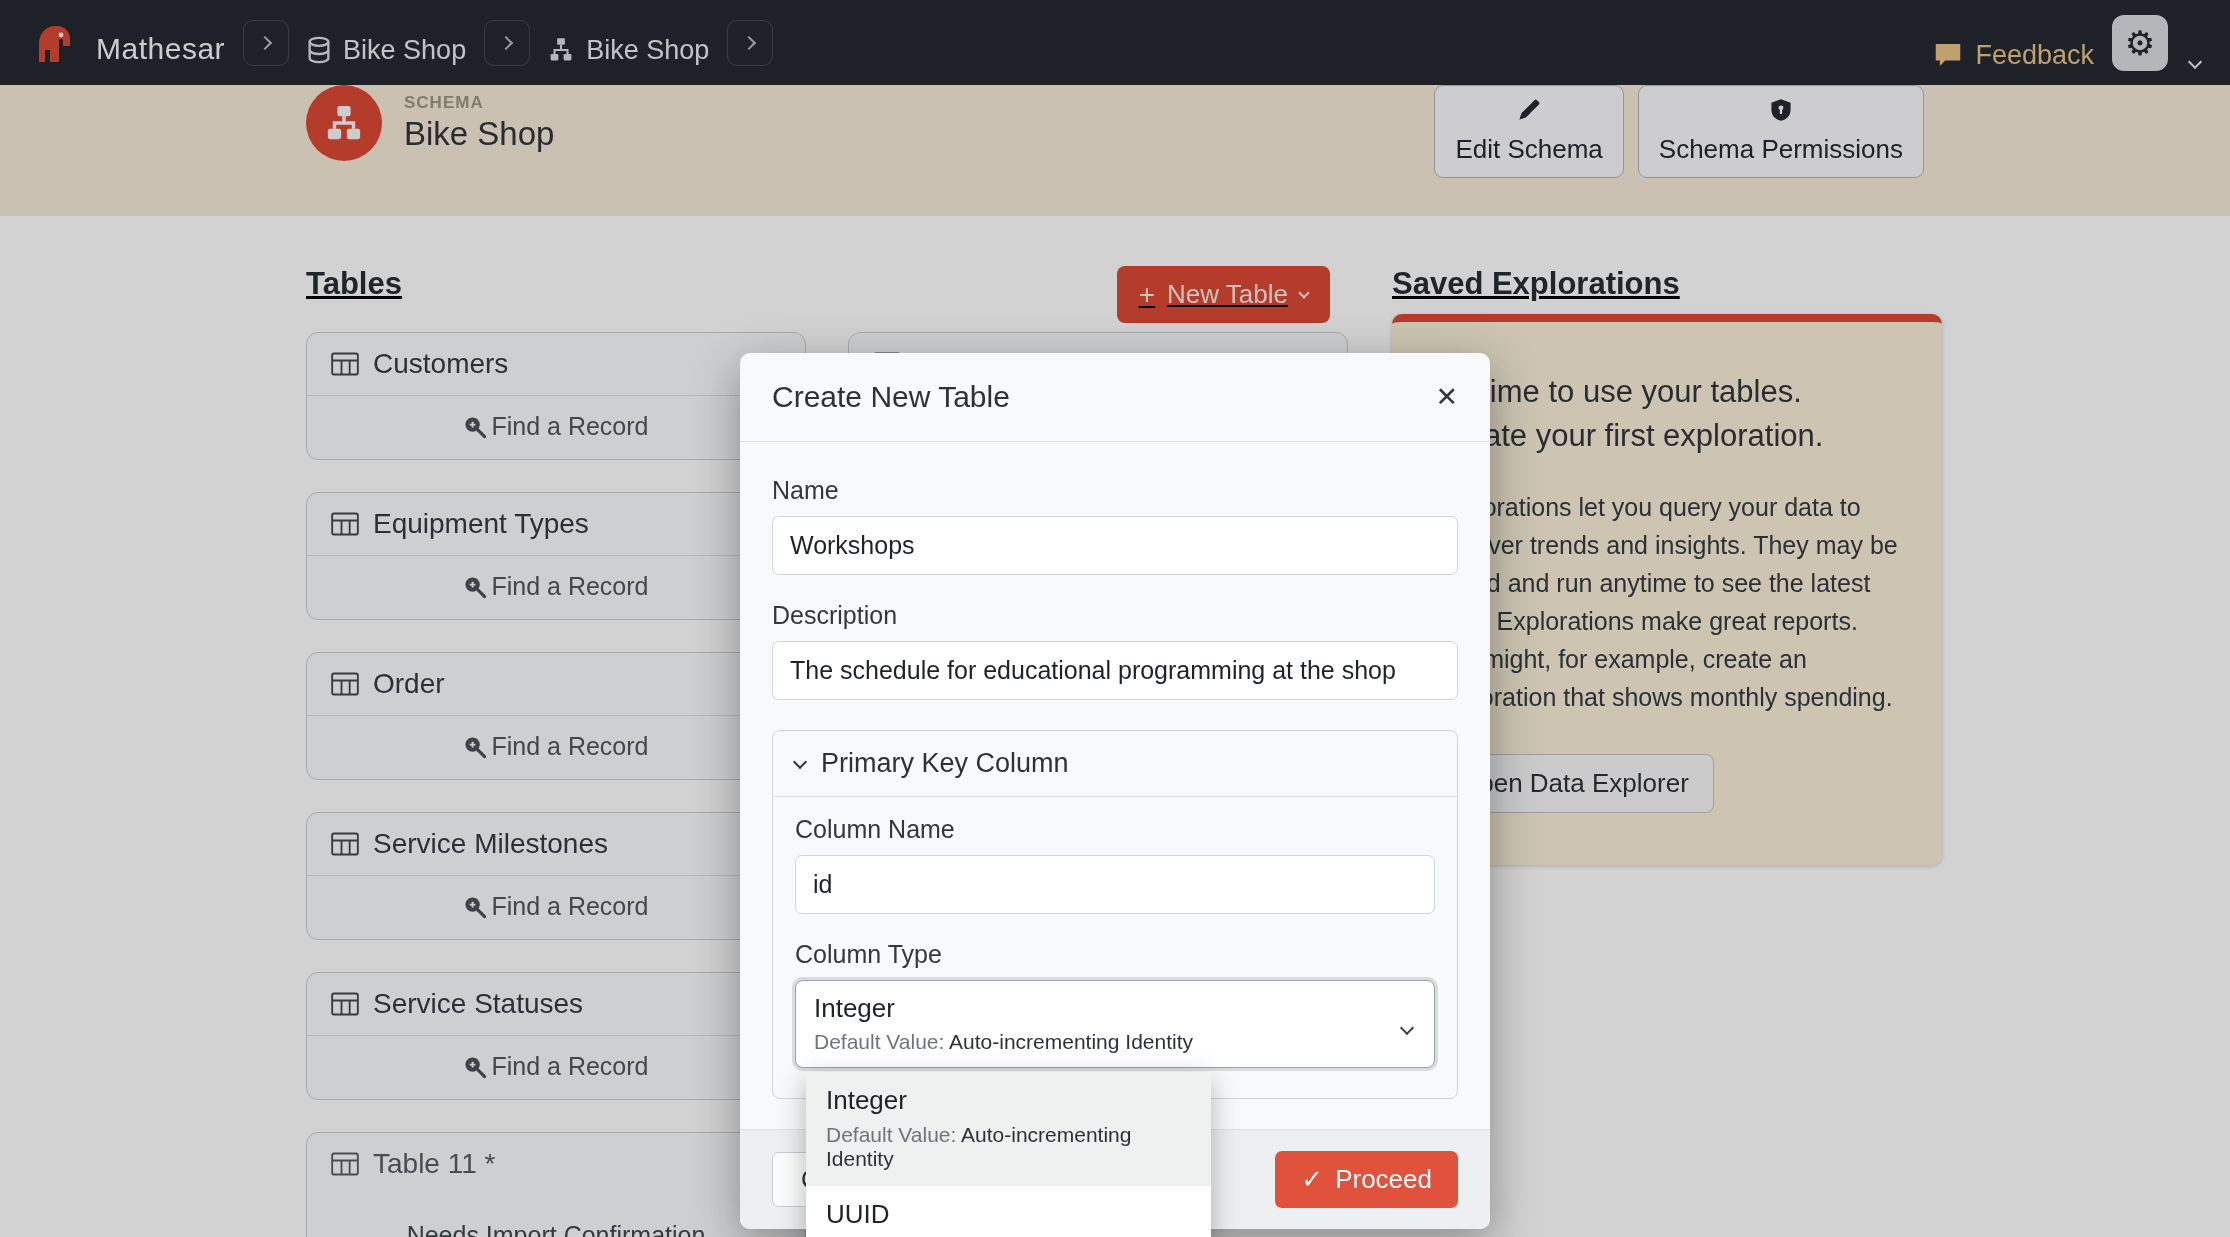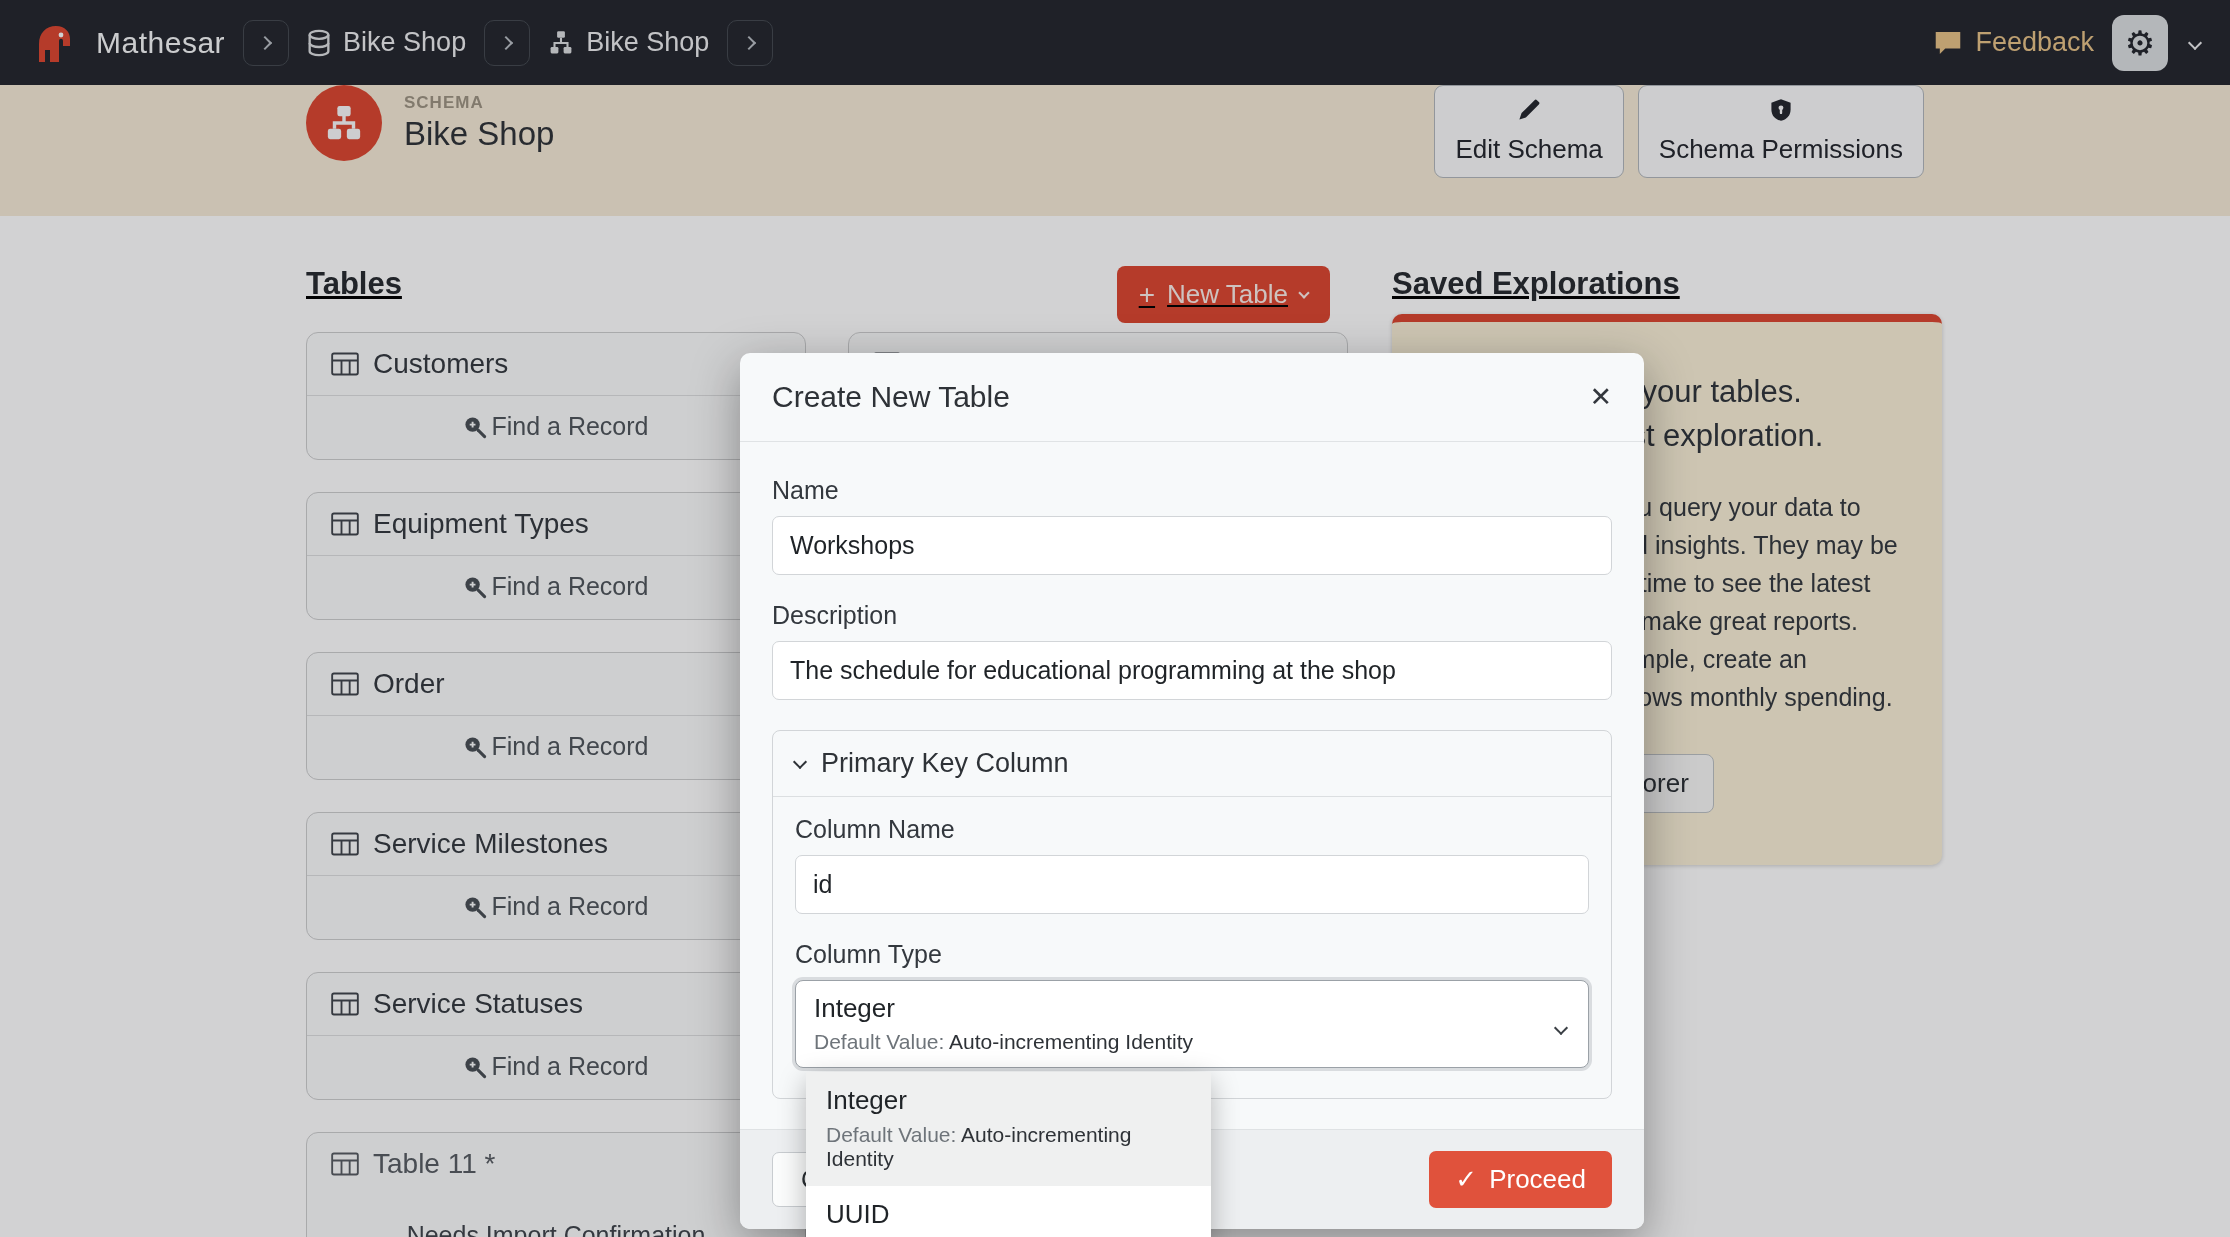--- a/index.html
+++ b/index.html
@@ -2,21 +2,21 @@
 <html><head>
 <meta charset="utf-8">
 <style>
   * { margin:0; padding:0; box-sizing:border-box; }
   html,body { width:2230px; height:1237px; overflow:hidden;
     font-family:"Liberation Sans", sans-serif; background:#FAFAFA; }
 
   
   .navbar { height:85px; background:#23262D; display:flex; align-items:center;
     justify-content:space-between; padding:0 30px; position:relative; }
-  .nav-left, .nav-right { display:flex; align-items:center; gap:18px; }
+  .nav-left, .nav-right { display:flex; align-items:flex-end; gap:18px; }
   .brand { color:#F2F3F4; font-size:30px; font-weight:500; letter-spacing:.5px; }
   .crumb { display:flex; align-items:center; gap:12px; color:#E8E9EB; font-size:27px; }
   .crumb-btn { width:46px; height:46px; border:1.5px solid #43484F; border-radius:10px;
     display:flex; align-items:center; justify-content:center; color:#B5BAC0; cursor:pointer; }
   .chev { display:inline-block; width:10px; height:10px; border-right:2.5px solid currentColor;
     border-bottom:2.5px solid currentColor; transform:rotate(45deg); }
   .chev.right { transform:rotate(-45deg); margin-left:-3px; }
   .feedback { display:flex; align-items:center; gap:12px; color:#E2BE85; font-size:27px; cursor:pointer; }
   .gear-btn { width:56px; height:56px; background:#D7DADD; border-radius:12px; display:flex;
     align-items:center; justify-content:center; font-size:34px; color:#23262D; cursor:pointer; }
@@ -65,21 +65,21 @@
     box-shadow:0 1px 4px rgba(0,0,0,.18); padding:48px 42px 52px; width:550px; }
   .exp-headline { font-size:31px; line-height:1.42; color:#2F343A; margin-bottom:30px; }
   .exp-body { font-size:25px; line-height:1.52; color:#33383E; margin-bottom:38px; }
   .exp-btn { background:#F2F2F1; border:1.5px solid #B9BDC0; border-radius:8px;
     padding:13px 24px; font-size:26px; color:#2B3035; cursor:pointer; }
 
   
   .dim { position:fixed; inset:0; background:rgba(10,13,16,0.17); z-index:40; }
 
   
-  .modal { position:fixed; left:740px; top:353px; width:904px; z-index:100;
+  .modal { position:fixed; left:740px; top:353px; width:750px; z-index:100;
     background:#F7F9FA; border-radius:10px; box-shadow:0 14px 48px rgba(0,0,0,.35); }
   .modal-head { display:flex; align-items:center; justify-content:space-between;
     padding:27px 32px; }
   .modal-title { font-size:30px; color:#2E3237; font-weight:500; }
   .modal-close { font-size:27px; color:#33373D; cursor:pointer; }
   .modal-hdiv { border-top:1.5px solid #E0E3E5; }
   .modal-body { padding:24px 32px 30px; }
   .f-label { font-size:25px; color:#33383E; margin:10px 0 11px; }
   .f-input { width:100%; font-family:inherit; font-size:25px; color:#1F2327;
     background:#FFFFFF; border:1.5px solid #D2D5D8; border-radius:7px; padding:14px 17px; }

